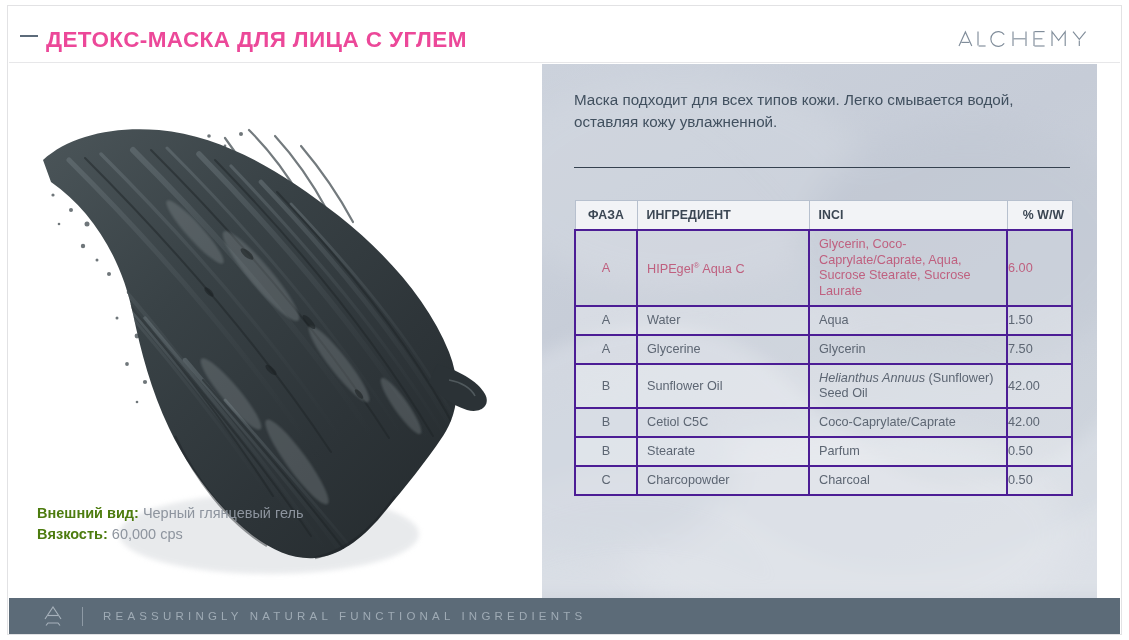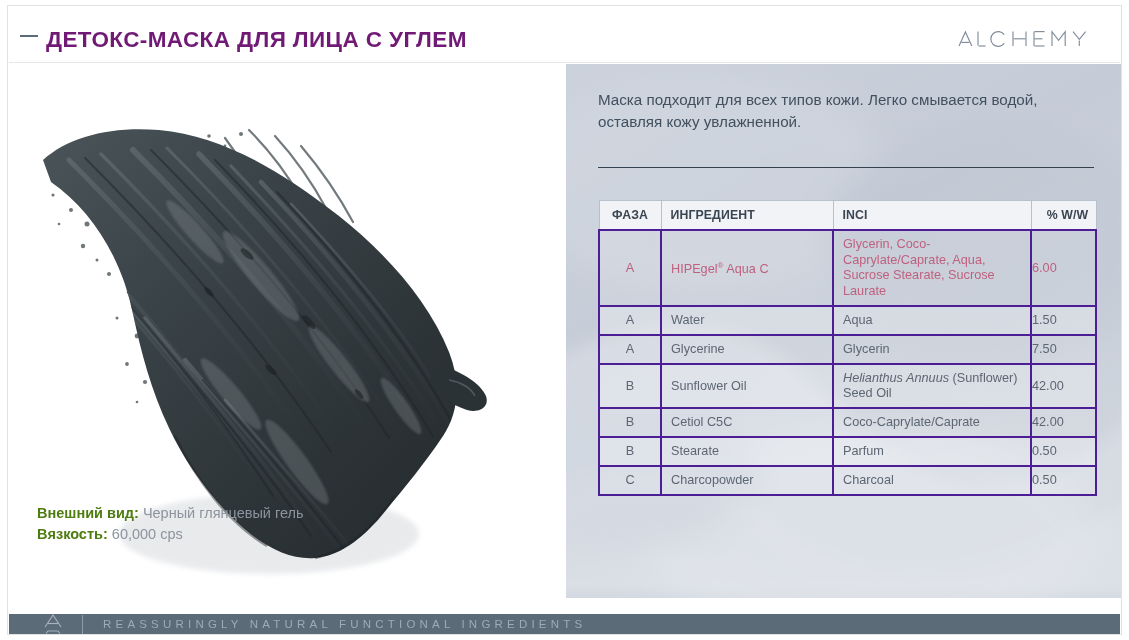--- a/index.html
+++ b/index.html
@@ -42,21 +42,21 @@
     left: 11px; top: 28px;
     width: 18px; height: 2px;
     background: #5c6b7a;
   }
   .page-title {
     position: absolute;
     left: 37px; top: 20px;
     font-size: 22.5px;
     font-weight: bold;
     letter-spacing: 0.4px;
-    color: #701a75;
+    color: #ec4899;
     white-space: nowrap;
   }
 
   
   .brand-logo {
     position: absolute;
     right: 31px; top: 21px;
     display: flex;
     align-items: center;
     gap: 7px;
@@ -87,21 +87,21 @@
   }
   .caption-line { white-space: nowrap; }
   .caption-line b {
     color: #4d7c0f;
     font-weight: bold;
   }
 
   
   .info-panel {
     position: absolute;
-    left: 566px; top: 64px;
+    left: 542px; top: 64px;
     width: 555px; height: 534px;
     overflow: hidden;
     background: #bef264;
   }
   .info-panel .bg-texture {
     position: absolute;
     left: 0; top: 0;
   }
   .info-inner {
     position: absolute;
@@ -171,21 +171,21 @@
   }
   .inci-table tr.row-highlight td.cell-inci { line-height: 15.5px; }
 
   .sp-italic { font-style: italic; margin-top: 40px; }
   sup.reg { font-size: 8px; vertical-align: super; }
 
   
   .footer {
     position: absolute;
     left: 9px; bottom: 6px;
-    width: 1111px; height: 20px;
+    width: 1111px; height: 36px;
     background: #5c6b78;
     display: flex;
     align-items: center;
   }
   .footer-mark {
     margin-left: 33px;
     color: #aab5bf;
     display: flex;
     align-items: center;
   }

